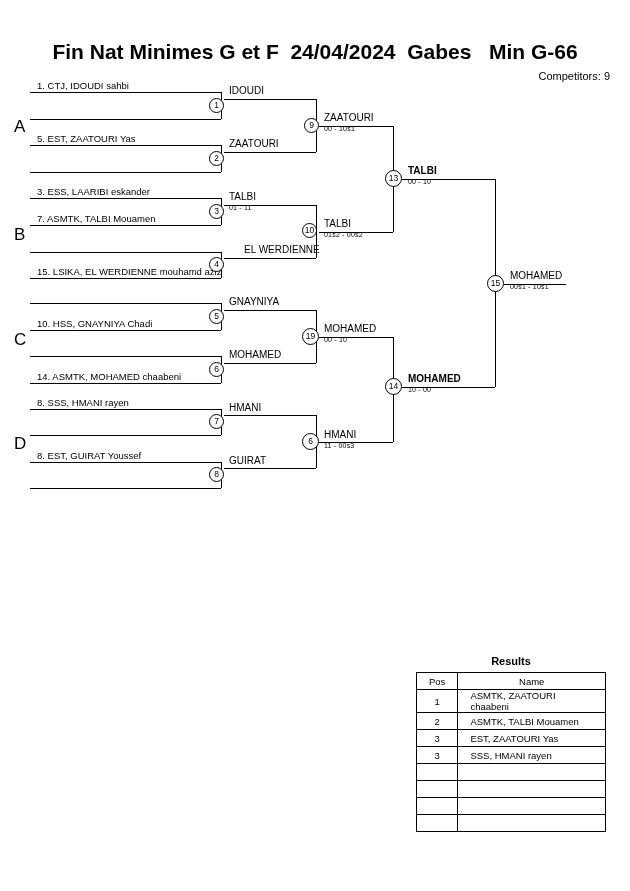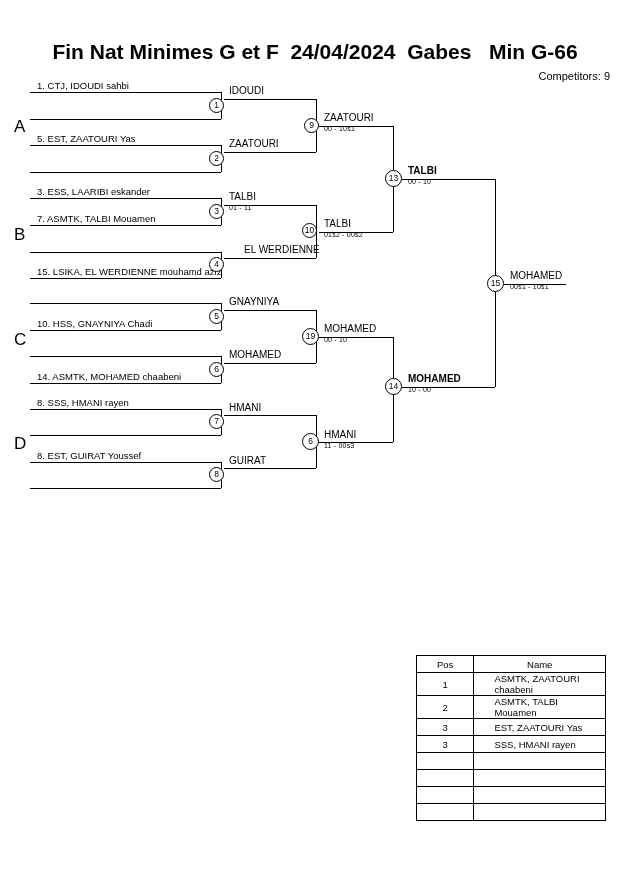--- a/index.html
+++ b/index.html
@@ -118,21 +118,21 @@
   table.results {
     border-collapse: collapse;
     width: 190px;
     border: 1.3px solid #000;
   }
   table.results th, table.results td {
     border: 1px solid #000;
     height: 17px;
     font-size: 9.5px;
     font-weight: normal;
-    padding: 0 20px;
+    padding: 0 12px;
   }
   table.results th.pos, table.results td.pos {
     width: 36px;
     text-align: center;
   }
   table.results th { text-align: center; }
   table.results th.name { text-align: center; }
   table.results td.name { text-align: left; }
 </style>
 </head>
@@ -297,20 +297,21 @@
   <div class="mnum wide" style="left:487px; top:275px;">15</div>
   <div class="winner" style="left:510px; top:271px;">
     <span class="wname">MOHAMED</span>
     <span class="wscore">00s1 - 10s1</span>
   </div>
   <div class="hline" style="left:504px; top:284px; width:62px;"></div>
 
 </div>
 
 <div id="results-wrap">
+  <div id="results-title">Results</div>
   <table class="results">
     <thead>
       <tr>
         <th class="pos">Pos</th>
         <th class="name">Name</th>
       </tr>
     </thead>
     <tbody id="results-body">
         <tr>
           <td class="pos">1</td>

